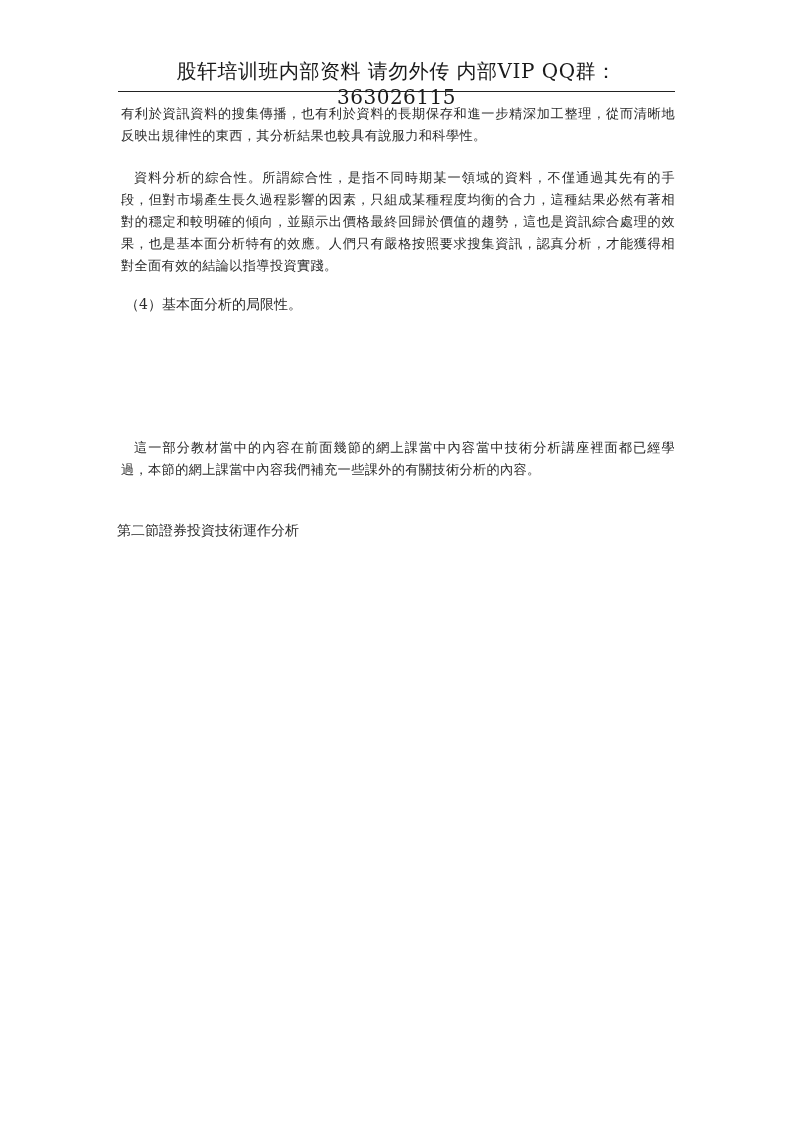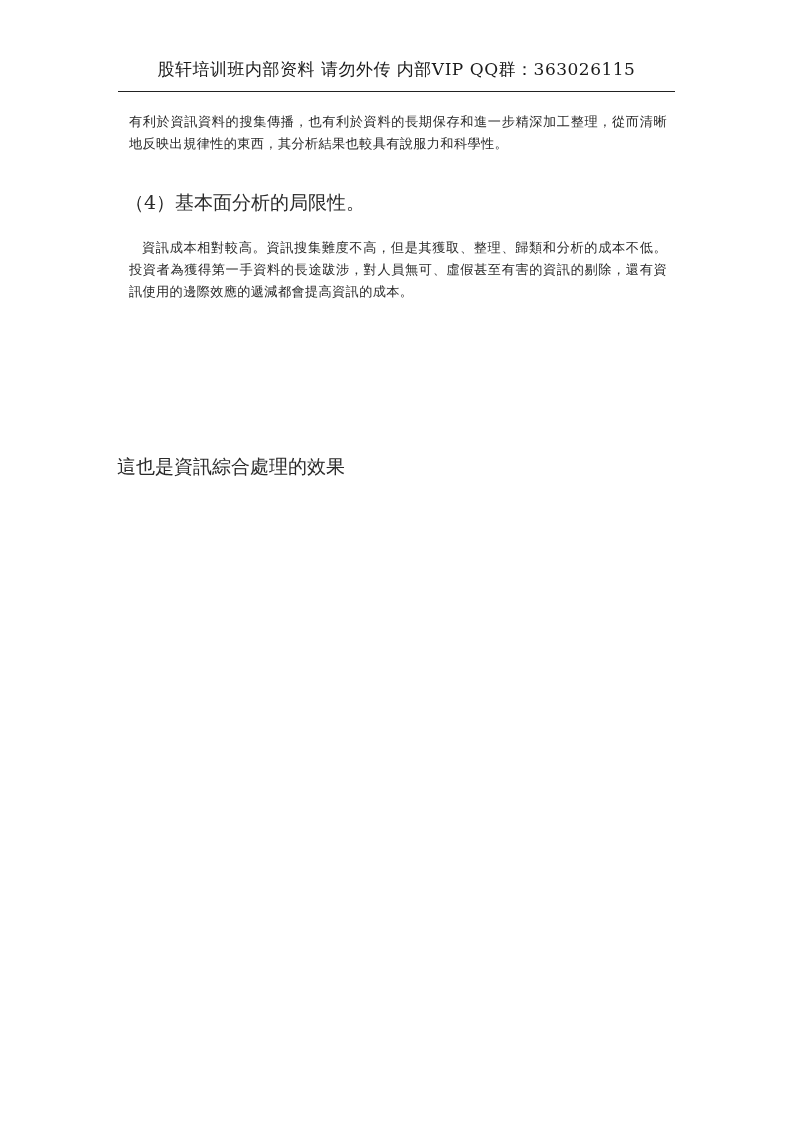--- a/index.html
+++ b/index.html
@@ -14,70 +14,71 @@
       overflow: hidden;
       font-family: "DejaVu Serif", "Liberation Serif", serif;
       color: #222222;
     }
     .header {
       position: absolute;
       left: 118px;
       top: 58px;
       width: 557px;
       text-align: center;
-      font-size: 17px;
+      font-size: 20px;
       letter-spacing: 0.5px;
       color: #1a1a1a;
     }
     .header-rule {
       position: absolute;
       left: 118px;
       top: 91px;
       width: 557px;
       height: 0;
       border-top: 1px solid #222222;
     }
     .body {
       position: absolute;
       left: 117px;
       top: 99px;
       width: 562px;
     }
     .para {
-      margin: 12px;
+      margin: 4px;
       font-size: 13.2px;
       line-height: 22px;
       text-align: justify;
       letter-spacing: 0.35px;
       color: #2a2a2a;
     }
     .indent { text-indent: 13px; }
     .heading {
       margin: 0;
-      font-size: 19px;
+      font-size: 14px;
       line-height: 22px;
       color: #2a2a2a;
     }
     .sub-heading { padding-left: 8px; }
     .gap-1 { height: 12px; }
     .gap-2 { height: 30px; }
     .gap-3 { height: 34px; }
   </style>
 </head>
 <body>
 
 <div class="header">股轩培训班内部资料 请勿外传 内部VIP QQ群：363026115</div>
 <div class="header-rule"></div>
 
 <div class="body">
   <p class="para">有利於資訊資料的搜集傳播，也有利於資料的長期保存和進一步精深加工整理，從而清晰地反映出規律性的東西，其分析結果也較具有說服力和科學性。</p>
   <div class="gap-1"></div>
+  <p class="para indent">資料分析的綜合性。所謂綜合性，是指不同時期某一領域的資料，不僅通過其先有的手段，但對市場產生長久過程影響的因素，只組成某種程度均衡的合力，這種結果必然有著相對的穩定和較明確的傾向，並顯示出價格最終回歸於價值的趨勢，這也是資訊綜合處理的效果，也是基本面分析特有的效應。人們只有嚴格按照要求搜集資訊，認真分析，才能獲得相對全面有效的結論以指導投資實踐。</p>
   <div class="gap-1"></div>
   <p class="heading sub-heading">（4）基本面分析的局限性。</p>
   <div class="gap-1"></div>
-  <p class="para indent">資訊成本相對較高。資訊搜集難度不高，但是其獲取、整理、歸類和分析的成本不低。投資者為獲得第一手資料的長途跋涉，對人員無可、虛假甚至有害的資訊的剔除，還有資訊使用的邊際效應的遞減都會提高資訊的成本。</p>
   <div class="gap-1"></div>
   <div class="gap-2"></div>
   <div class="gap-2"></div>
   <div class="gap-3"></div>
+  <p class="para indent">這一部分教材當中的內容在前面幾節的網上課當中內容當中技術分析講座裡面都已經學過，本節的網上課當中內容我們補充一些課外的有關技術分析的內容。</p>
   <div class="gap-3"></div>
-  <p class="heading">這也是資訊綜合處理的效果</p>
+  <p class="heading">第二節證券投資技術運作分析</p>
 </div>
 
 </body></html>

